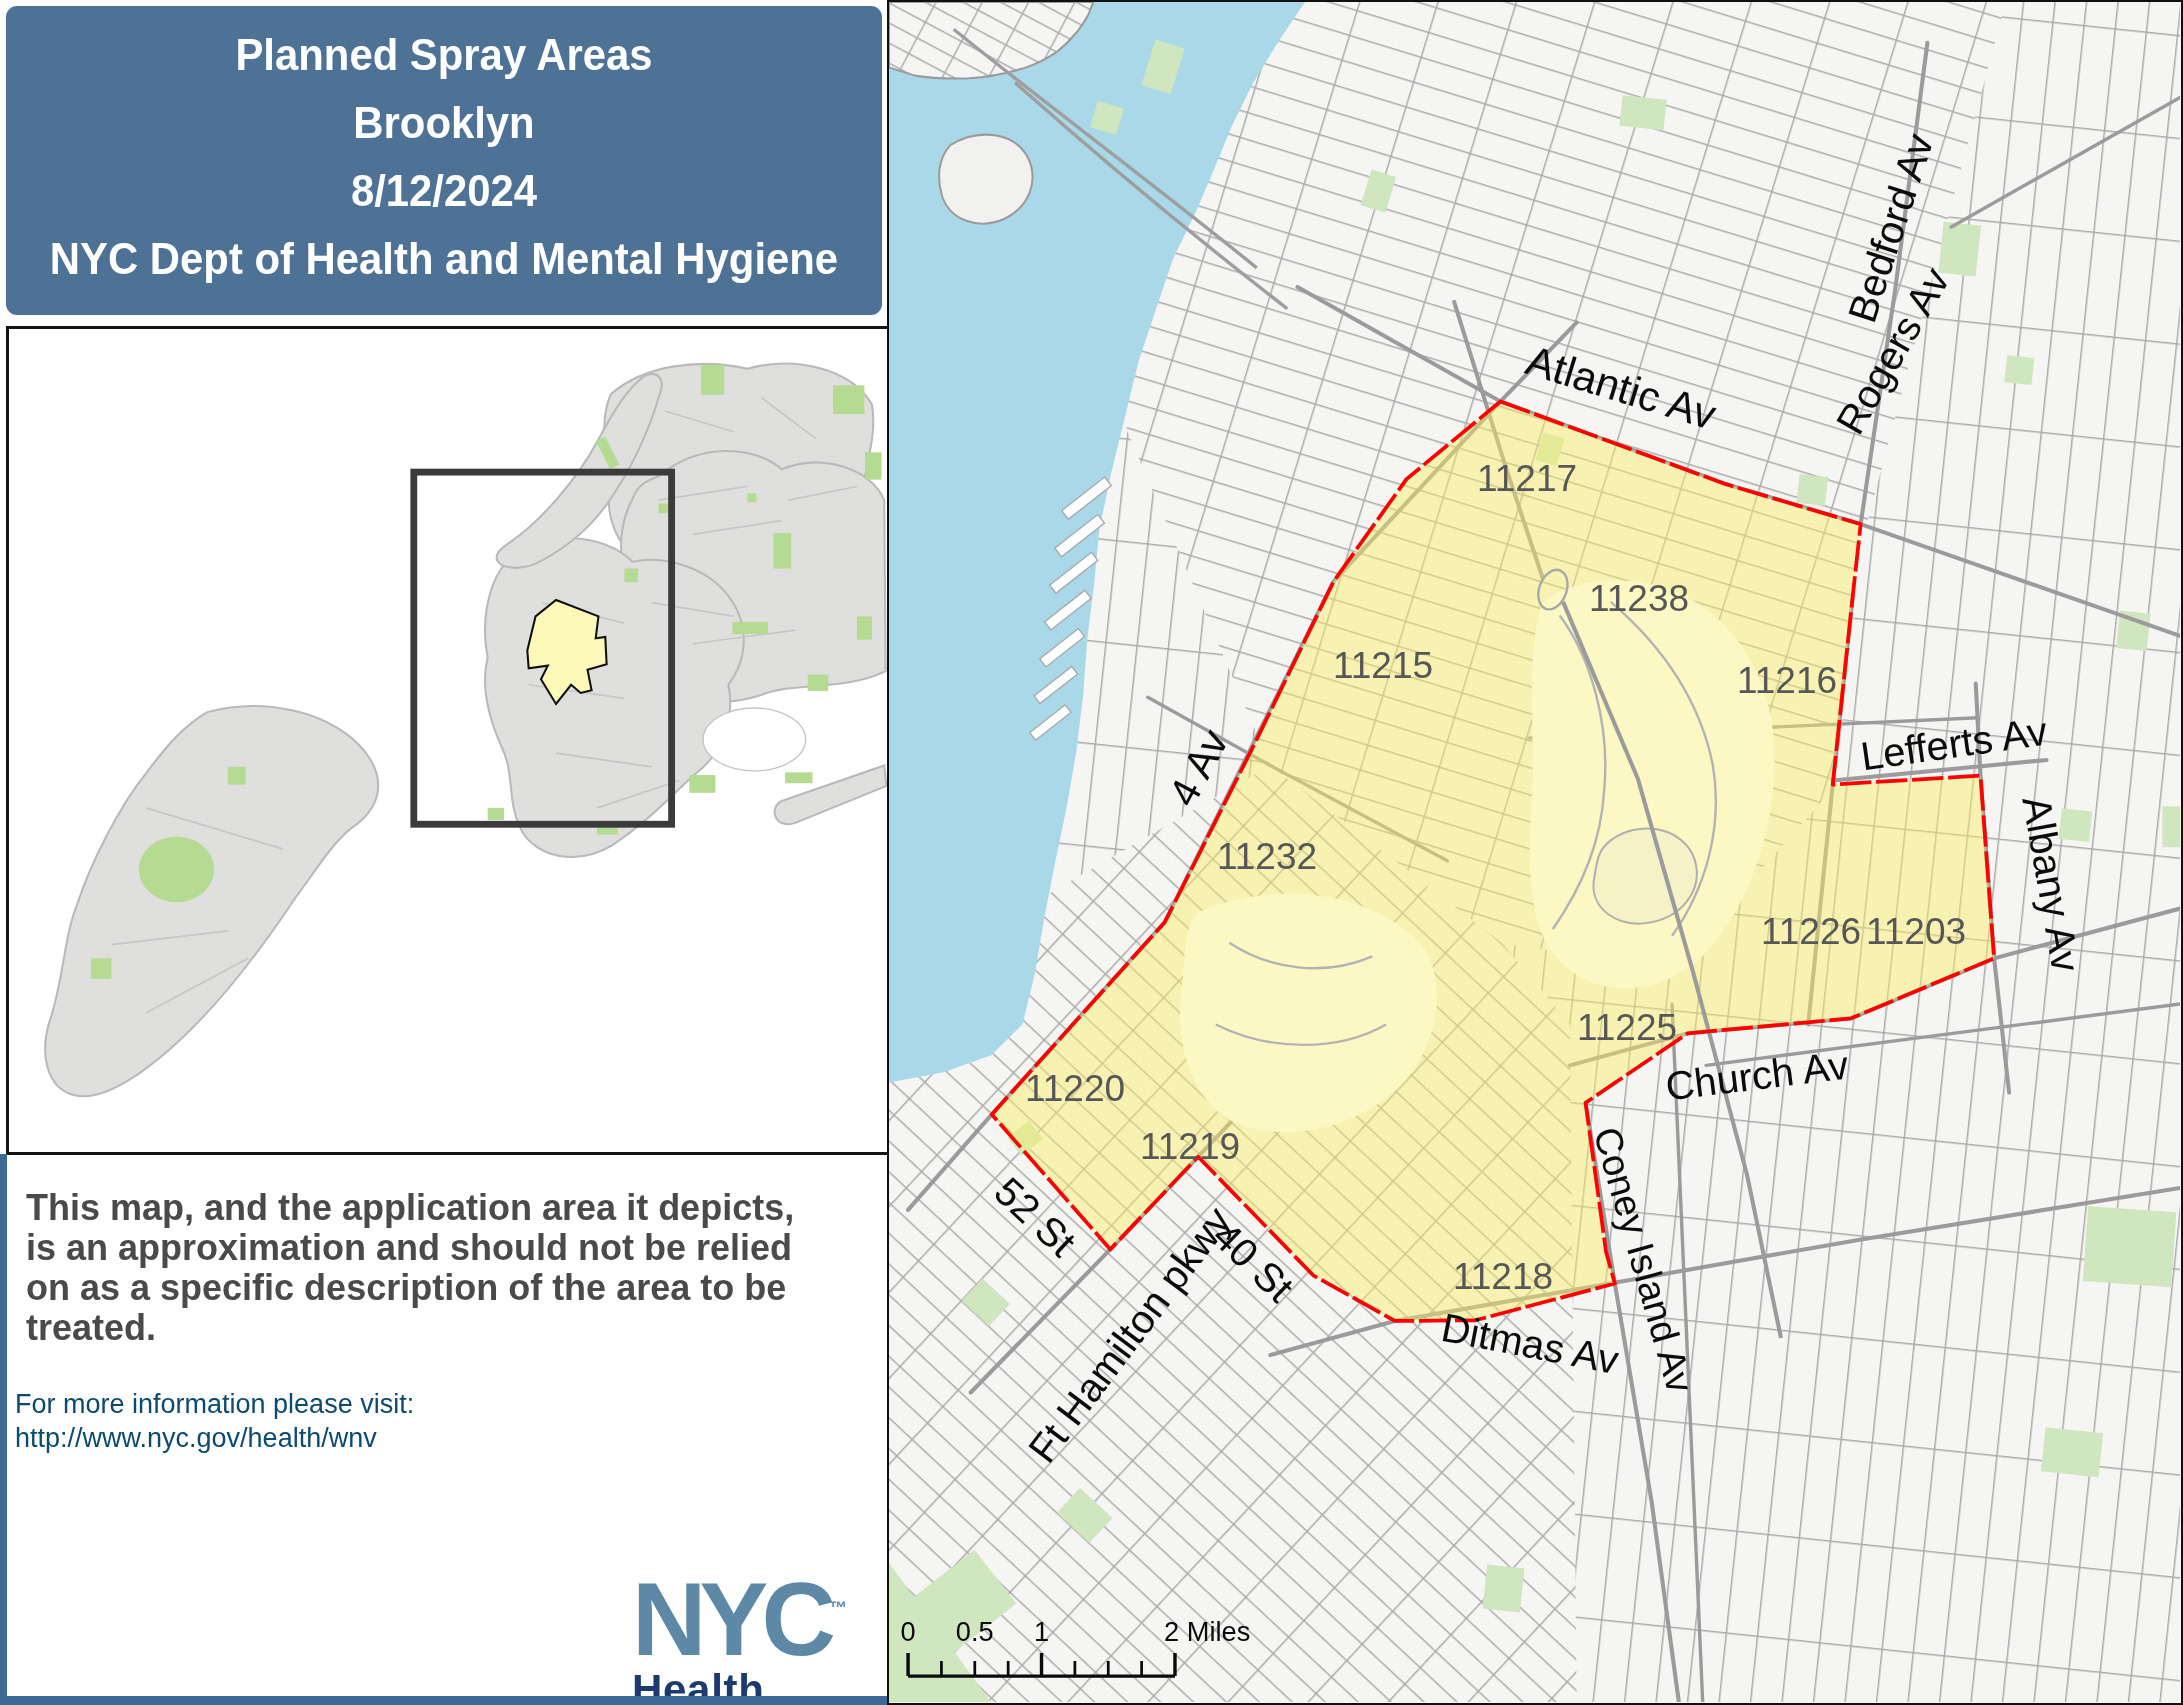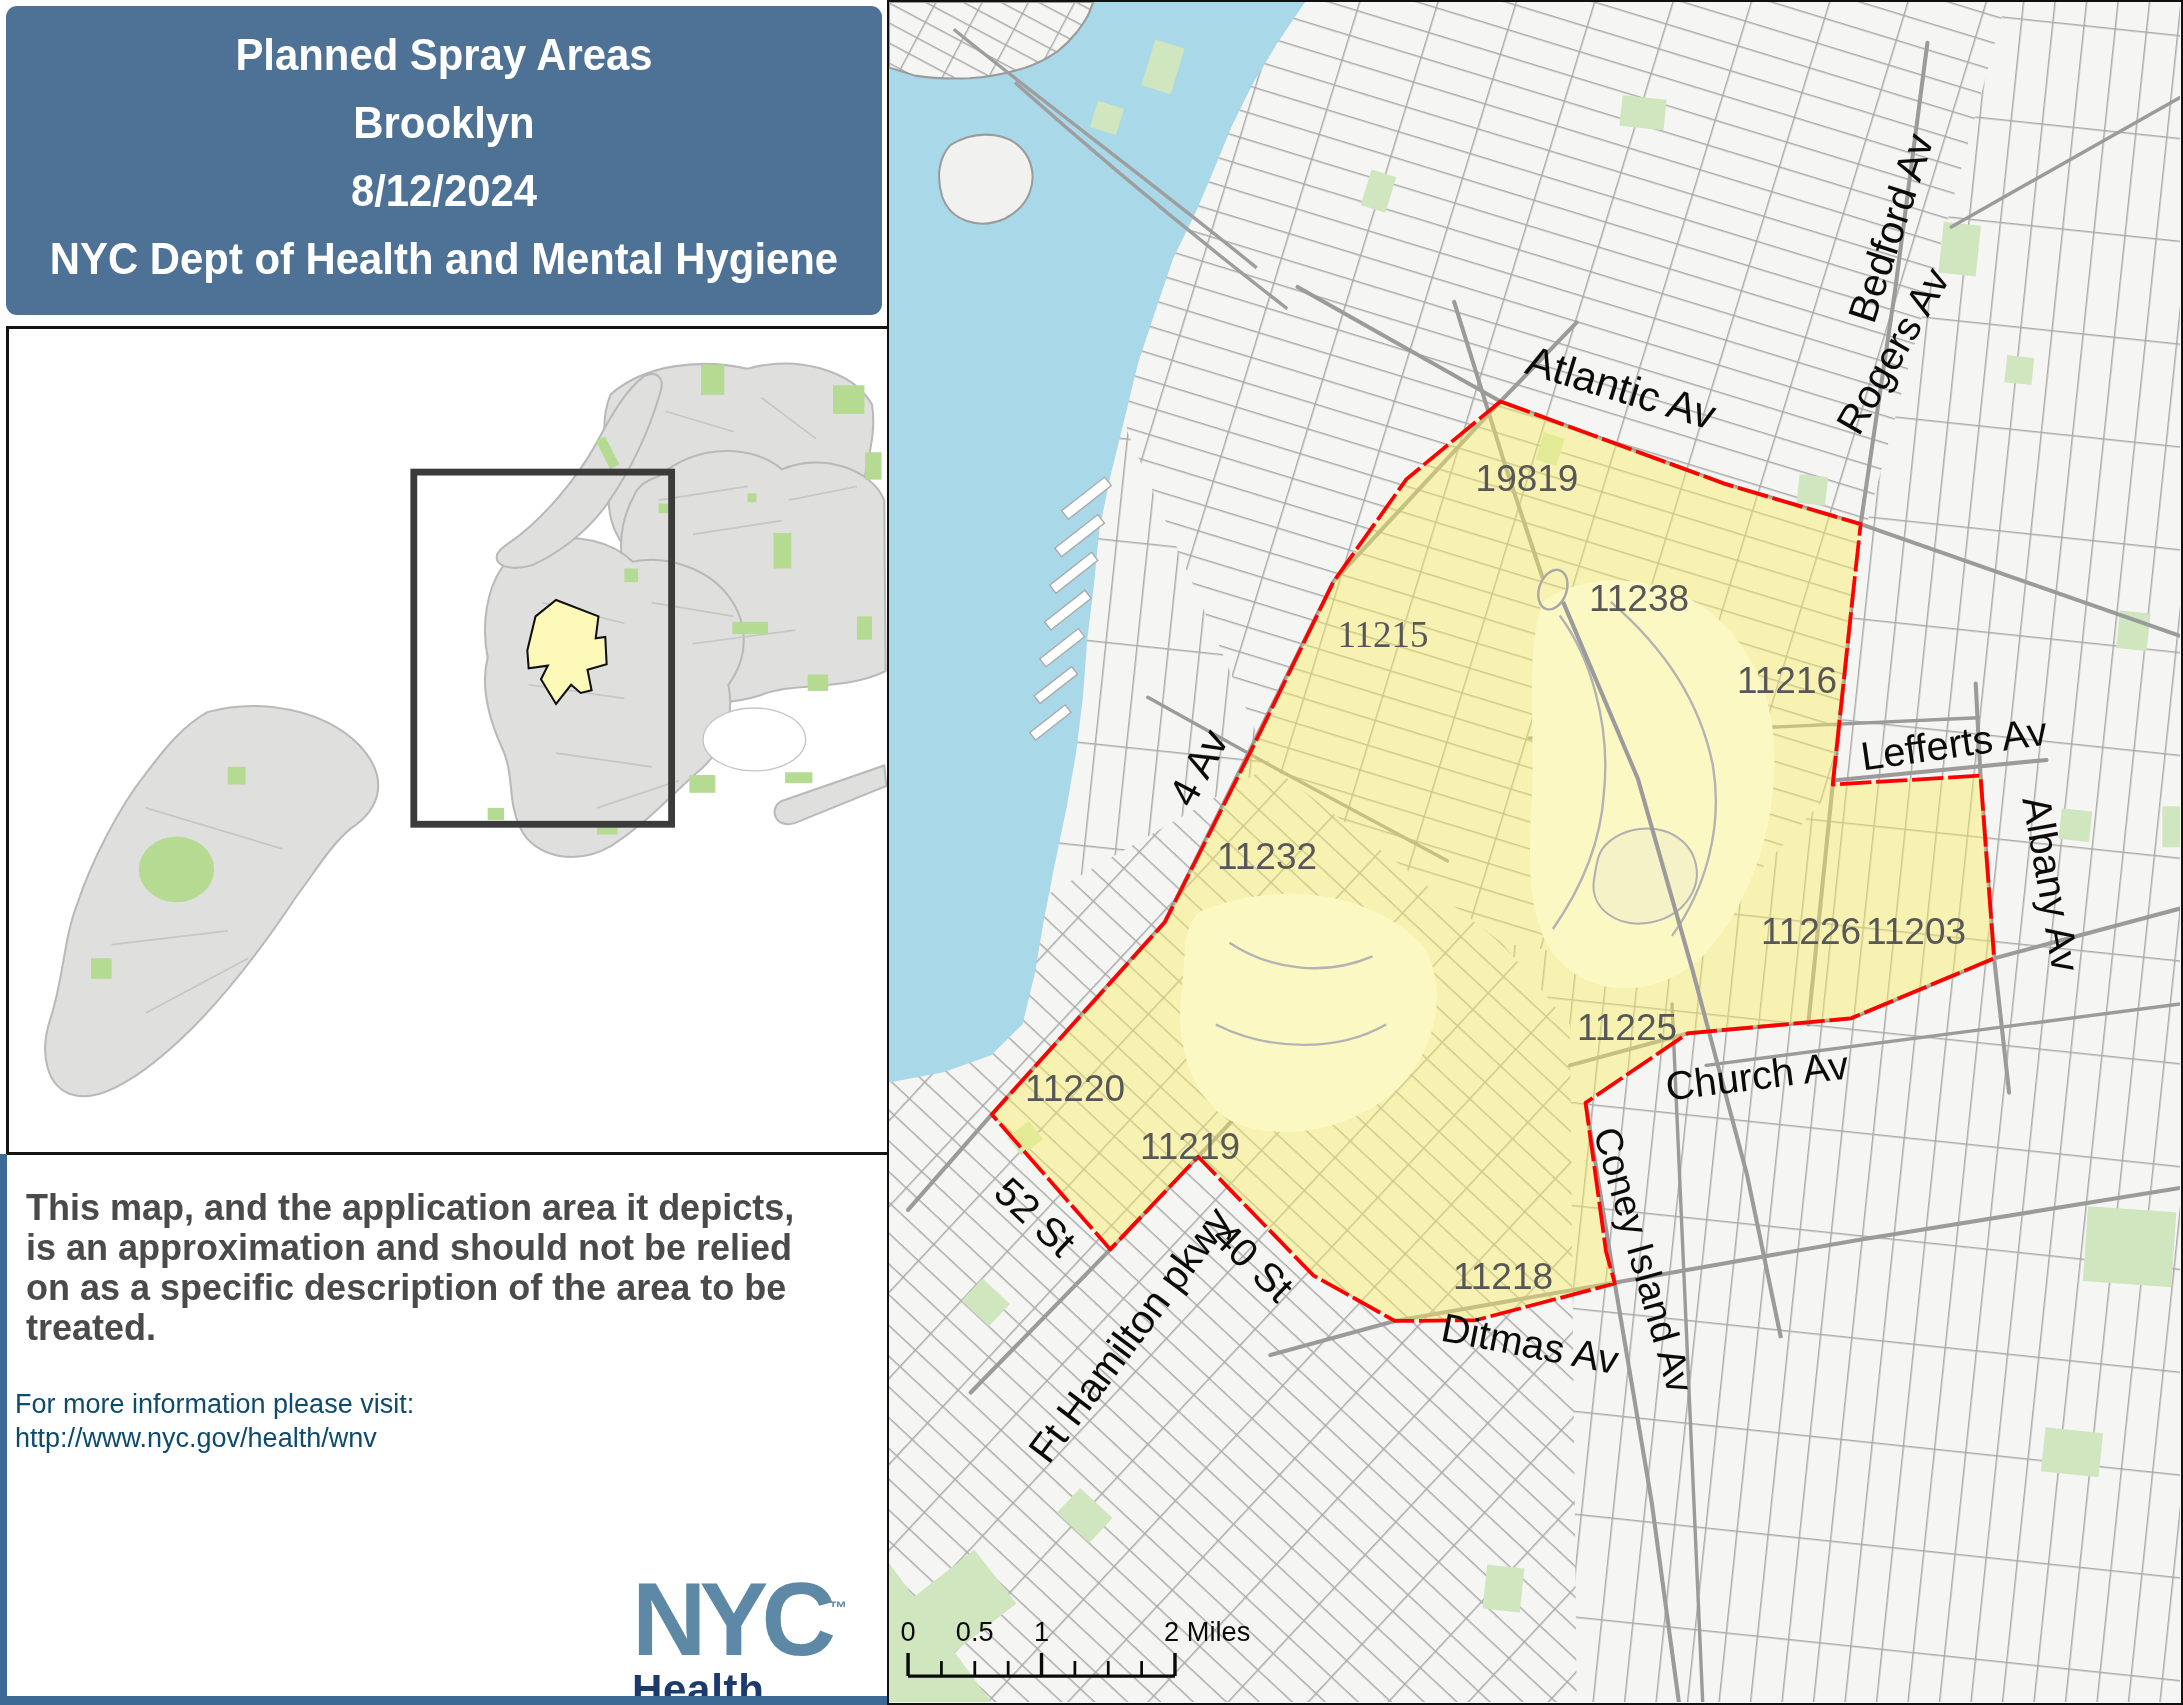--- a/index.html
+++ b/index.html
@@ -240,23 +240,23 @@
       </g>
       <g font-size="40" fill="#0a0a0a" font-family="Liberation Sans, sans-serif">
         <text x="28" y="2405" text-anchor="middle">0</text>
         <text x="126" y="2405" text-anchor="middle">0.5</text>
         <text x="224" y="2405" text-anchor="middle">1</text>
         <text x="404" y="2405" text-anchor="start">2 Miles</text>
       </g>
     </svg>
 
     <div class="map-labels" id="map-labels">
-        <div class="map-label zip" style="left: 638px; top: 477px; transform: translate(-50%, -50%);">19819</div>
+        <div class="map-label zip" style="left: 638px; top: 477px; transform: translate(-50%, -50%);">11217</div>
         <div class="map-label zip" style="left: 750px; top: 597px; transform: translate(-50%, -50%);">11238</div>
-        <div class="map-label zip" style="left: 494px; top: 632px; transform: translate(-50%, -50%); font-family: Liberation Serif, serif;">11215</div>
+        <div class="map-label zip" style="left: 494px; top: 664px; transform: translate(-50%, -50%);">11215</div>
         <div class="map-label zip" style="left: 898px; top: 679px; transform: translate(-50%, -50%);">11216</div>
         <div class="map-label zip" style="left: 378px; top: 855px; transform: translate(-50%, -50%);">11232</div>
         <div class="map-label zip" style="left: 922px; top: 930px; transform: translate(-50%, -50%);">11226</div>
         <div class="map-label zip" style="left: 1027px; top: 930px; transform: translate(-50%, -50%);">11203</div>
         <div class="map-label zip" style="left: 738px; top: 1026px; transform: translate(-50%, -50%);">11225</div>
         <div class="map-label zip" style="left: 186px; top: 1087px; transform: translate(-50%, -50%);">11220</div>
         <div class="map-label zip" style="left: 301px; top: 1145px; transform: translate(-50%, -50%);">11219</div>
         <div class="map-label zip" style="left: 614px; top: 1275px; transform: translate(-50%, -50%);">11218</div>
         <div class="map-label street" style="left: 732px; top: 386px; font-size: 42px; transform: translate(-50%, -50%) rotate(17deg);">Atlantic Av</div>
         <div class="map-label street" style="left: 1002px; top: 226px; font-size: 40px; transform: translate(-50%, -50%) rotate(-72deg);">Bedford Av</div>

